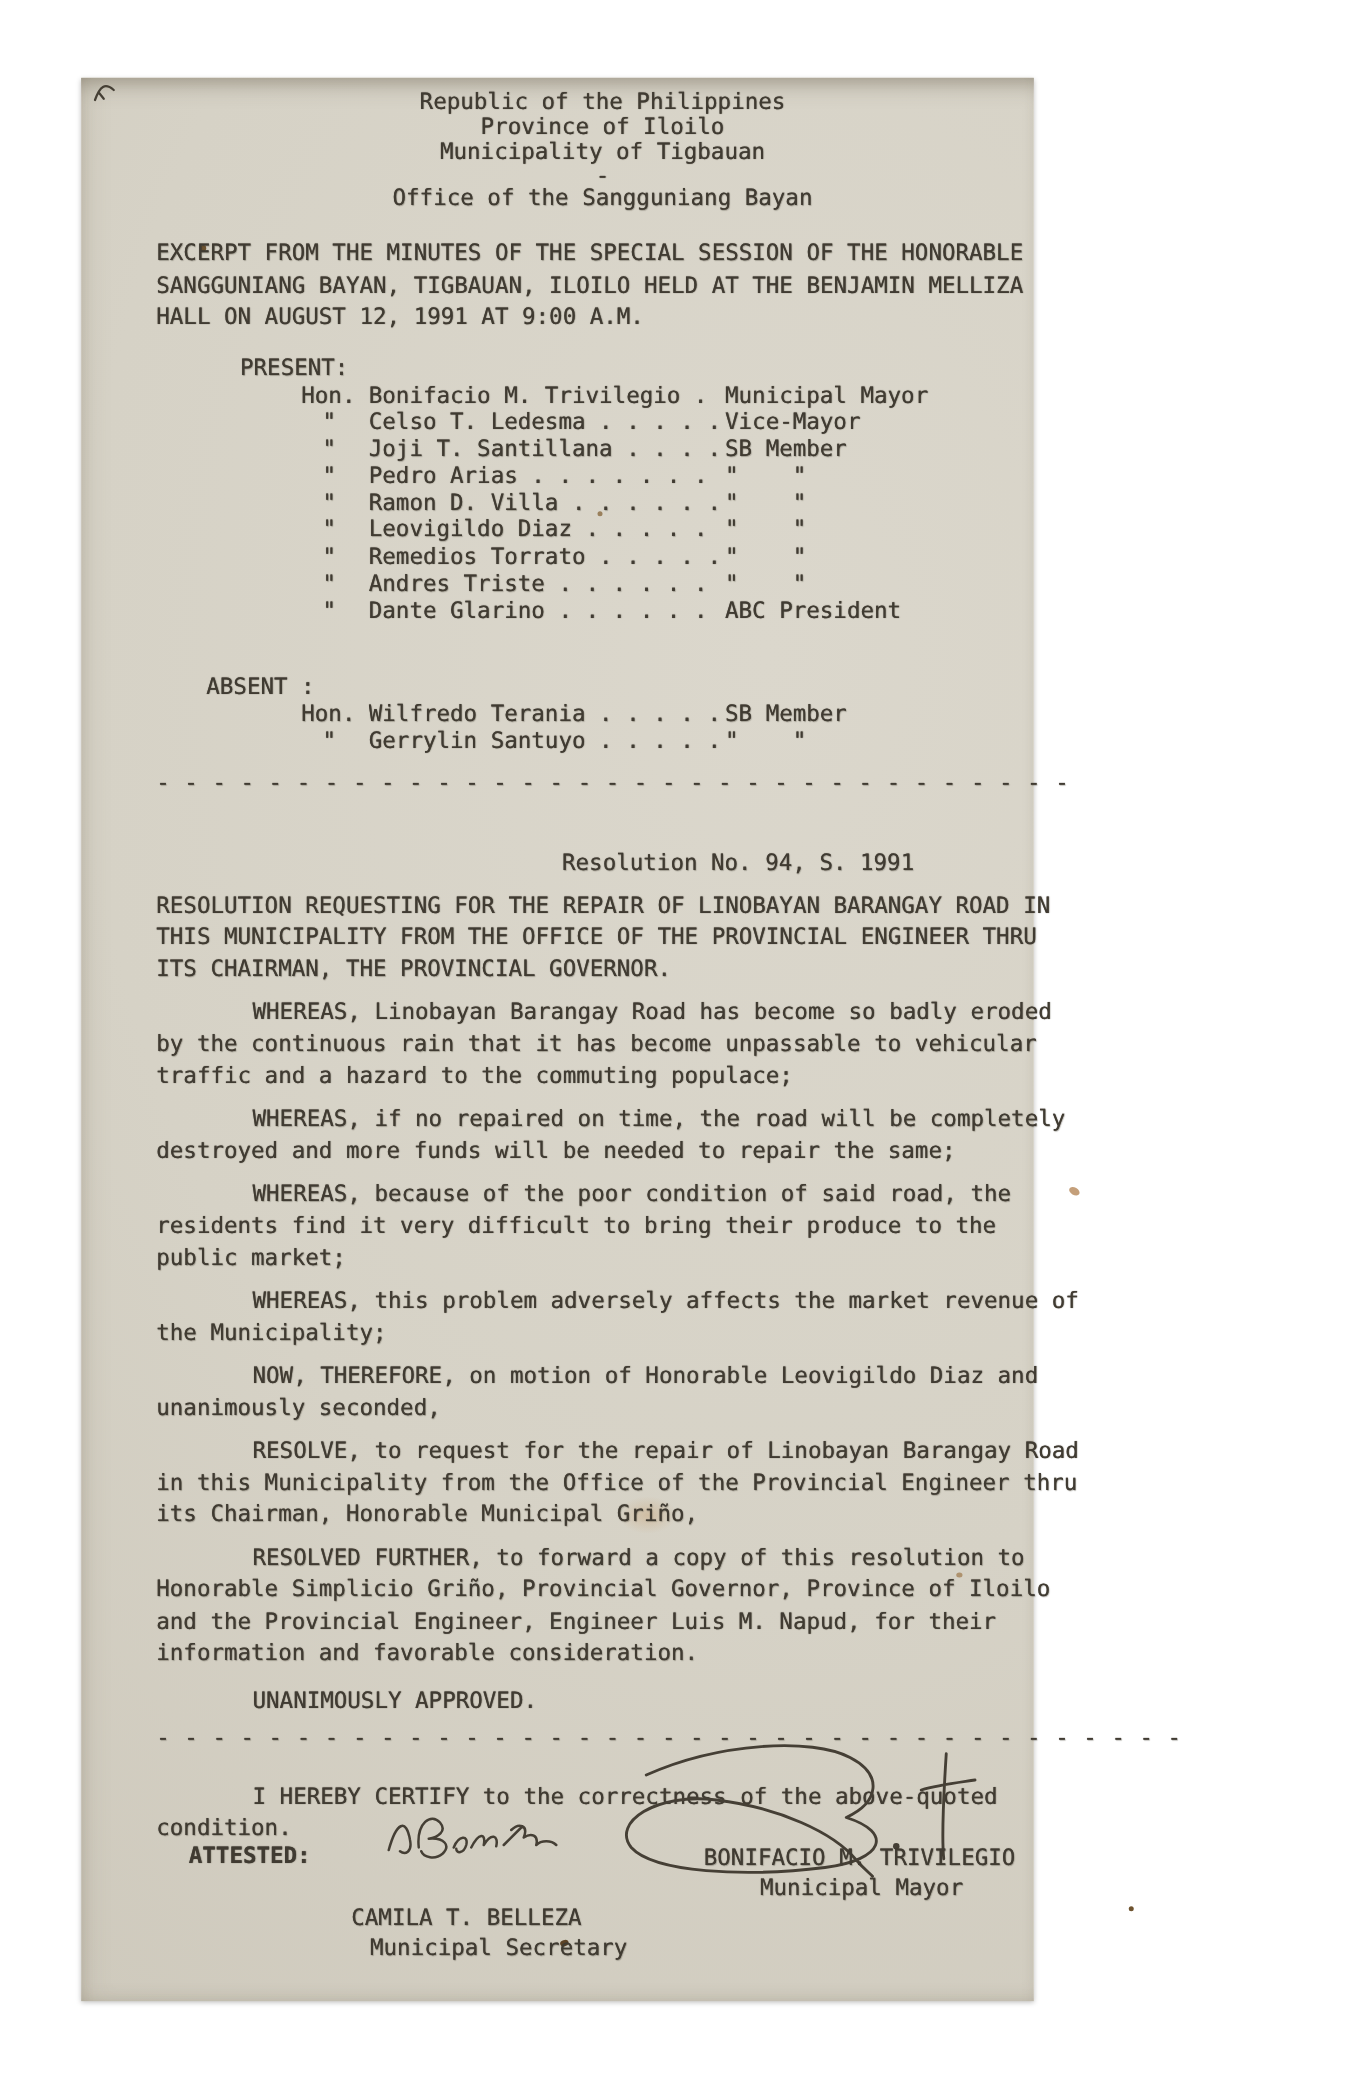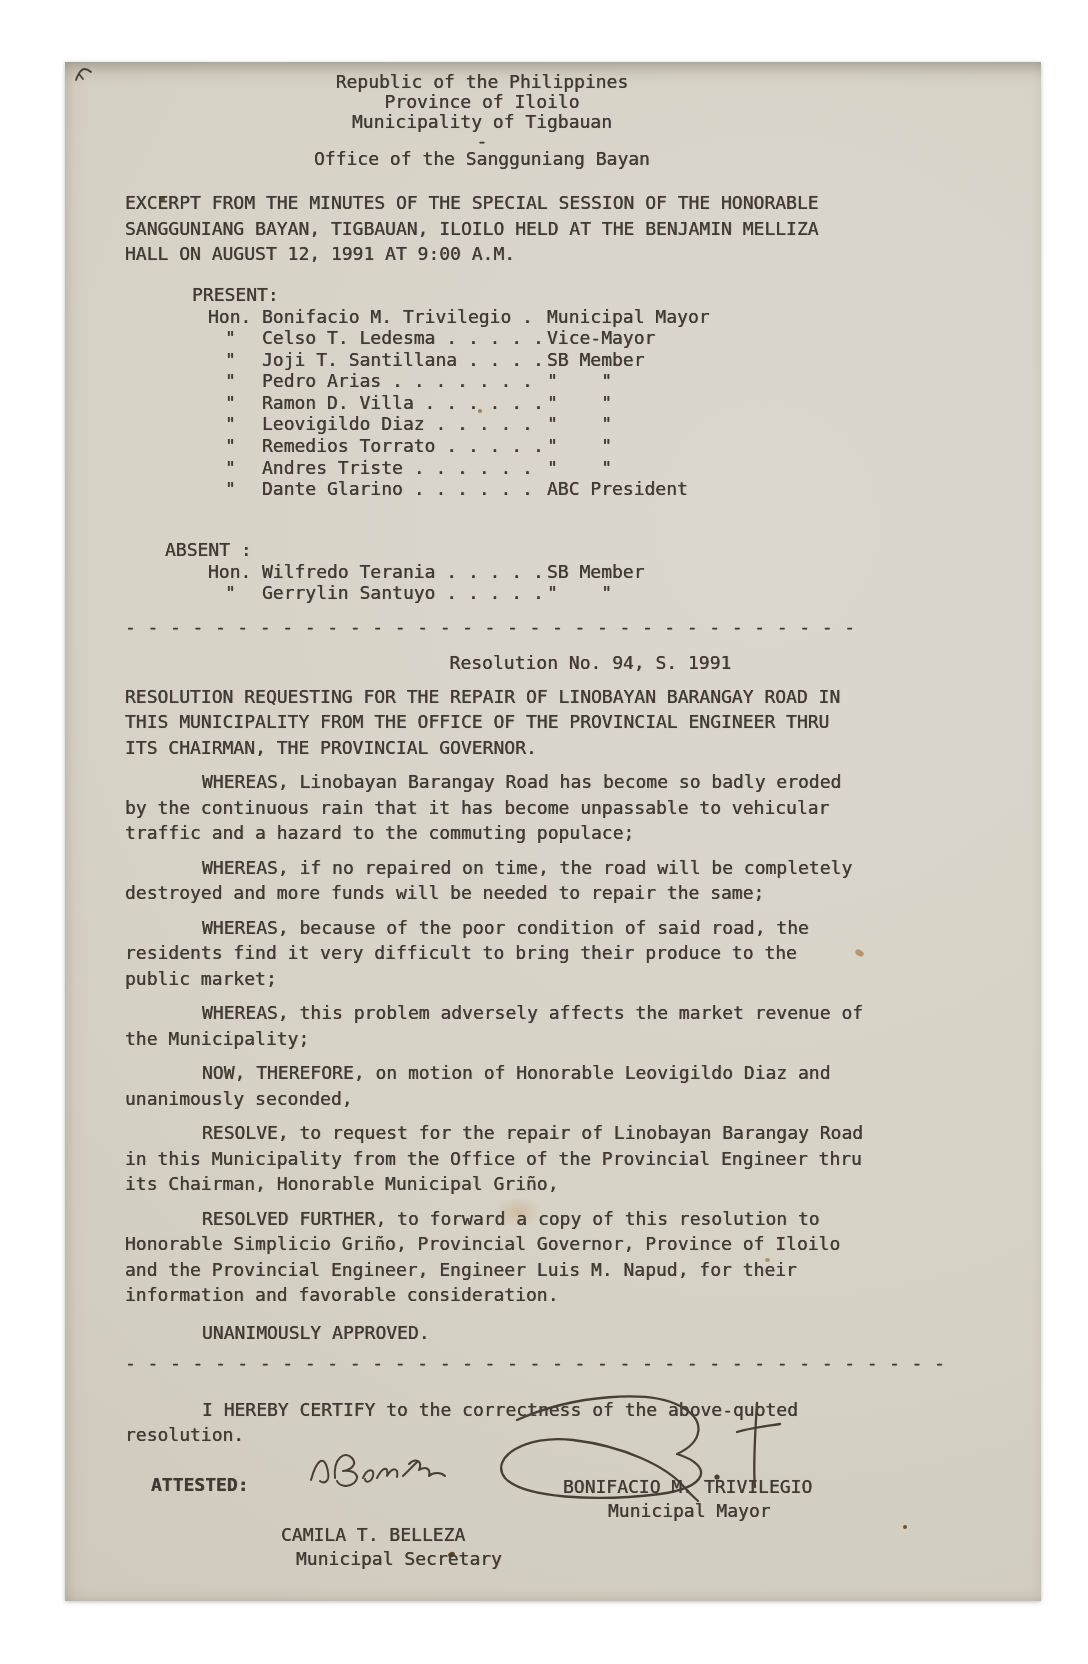--- a/index.html
+++ b/index.html
@@ -1,42 +1,42 @@
 <!DOCTYPE html>
 <html><head>
 <meta charset="utf-8">
 <style>
   html,body{margin:0;padding:0;background:#ffffff;}
   .canvas{position:relative;width:1088px;height:1664px;background:#ffffff;overflow:hidden;
           font-family:"DejaVu Sans Mono","Liberation Mono",monospace;}
-  .paper{position:absolute;left:65px;top:62px;width:976px;height:1539px;
+  .paper{position:absolute;left:65px;top:62px;width:762px;height:1539px;
          background:radial-gradient(130% 90% at 72% 30%, #dbd7cc 0%, #d6d2c6 55%, #cec9bc 100%);
          box-shadow:inset 0 16px 20px -14px rgba(80,70,50,.50),
                     inset 0 -8px 16px -10px rgba(110,100,80,.30),
                     inset 14px 0 26px -18px rgba(110,100,80,.28),
                     0 1px 4px rgba(0,0,0,.25);
          color:#403b32;}
   .ink{text-shadow:0 0 .6px rgba(64,58,48,.85), .6px .4px .8px rgba(64,58,48,.30);}
   .content{position:absolute;left:60px;top:0;width:836px;padding-top:10px;font-size:18px;line-height:25.5px;}
   .hdr{text-align:center;line-height:20px;padding-right:122px;}
   .hdr .ln{white-space:pre;}
   .hdr-dash{line-height:17px;}
   .para{margin-top:10px;}
   .para .ln{white-space:pre;}
   .ind .ln:first-child{text-indent:77px;}
   .excerpt{margin-top:21px;}
   .roster-label{margin-top:17px;margin-left:67px;line-height:22px;}
   .rrow{display:flex;height:21.6px;line-height:21.6px;white-space:pre;}
-  .rp{margin-left:83px;width:54px;flex:0 0 54px;}
+  .rp{margin-left:116px;width:54px;flex:0 0 54px;}
   .rp.d{padding-left:17px;box-sizing:border-box;}
   .rn{flex:0 0 285px;width:285px;overflow:hidden;white-space:pre;}
   .rt{white-space:pre;}
   .absent-label{margin-top:39px;margin-left:40px;line-height:22px;}
   .sep{margin-top:10px;white-space:nowrap;overflow:hidden;letter-spacing:.4px;}
-  .resno{margin-top:10px;text-align:center;padding-left:95px;line-height:25px;}
+  .resno{margin-top:38px;text-align:center;padding-left:95px;line-height:25px;}
   .restitle{margin-top:9px;}
   .w{margin-top:9px;}
   .approved{margin-top:12px;}
   .sep2{margin-top:5px;}
   .certify{margin-top:21px;}
   .abs{position:absolute;font-size:18px;line-height:22px;white-space:pre;}
   .sig-svg{position:absolute;}
   .sig-stroke{stroke:#453f35;stroke-width:2.3;fill:none;stroke-linecap:round;stroke-linejoin:round;}
   .speck{position:absolute;border-radius:50%;}
   .s1{left:95px;top:134px;width:5px;height:5px;background:#6e532f;}
@@ -192,21 +192,21 @@
         </div>
 
       <div class="para approved ind">
         <div class="ln">UNANIMOUSLY APPROVED.</div>
       </div>
 
       <div class="sep sep2">- - - - - - - - - - - - - - - - - - - - - - - - - - - - - - - - - - - - -</div>
 
       <div class="para certify ind">
           <div class="ln">I HEREBY CERTIFY to the correctness of the above-quoted</div>
-          <div class="ln">resolution.</div>
+          <div class="ln">condition.</div>
         </div>
     </div>
 
     <svg class="sig-svg" style="left:380px;top:1328px;" width="350" height="114" viewBox="0 0 350 114">
       <path class="sig-stroke" d="M 72 30 C 130 4, 205 0, 235 16 C 262 30, 258 52, 232 64 C 270 76, 262 98, 215 104 C 150 112, 78 108, 60 88 C 44 68, 80 44, 128 50 C 178 56, 222 76, 240 98 C 246 105, 250 108, 253 111"></path>
       <circle cx="272" cy="87" r="2.6" fill="#453f35"></circle>
       <path class="sig-stroke" d="M 312 13 C 310 44, 308 78, 310 97 M 292 42 C 305 38, 322 36, 335 34"></path>
     </svg>
 
     <div class="abs" style="left:498px;top:1414px;">BONIFACIO M. TRIVILEGIO</div>

